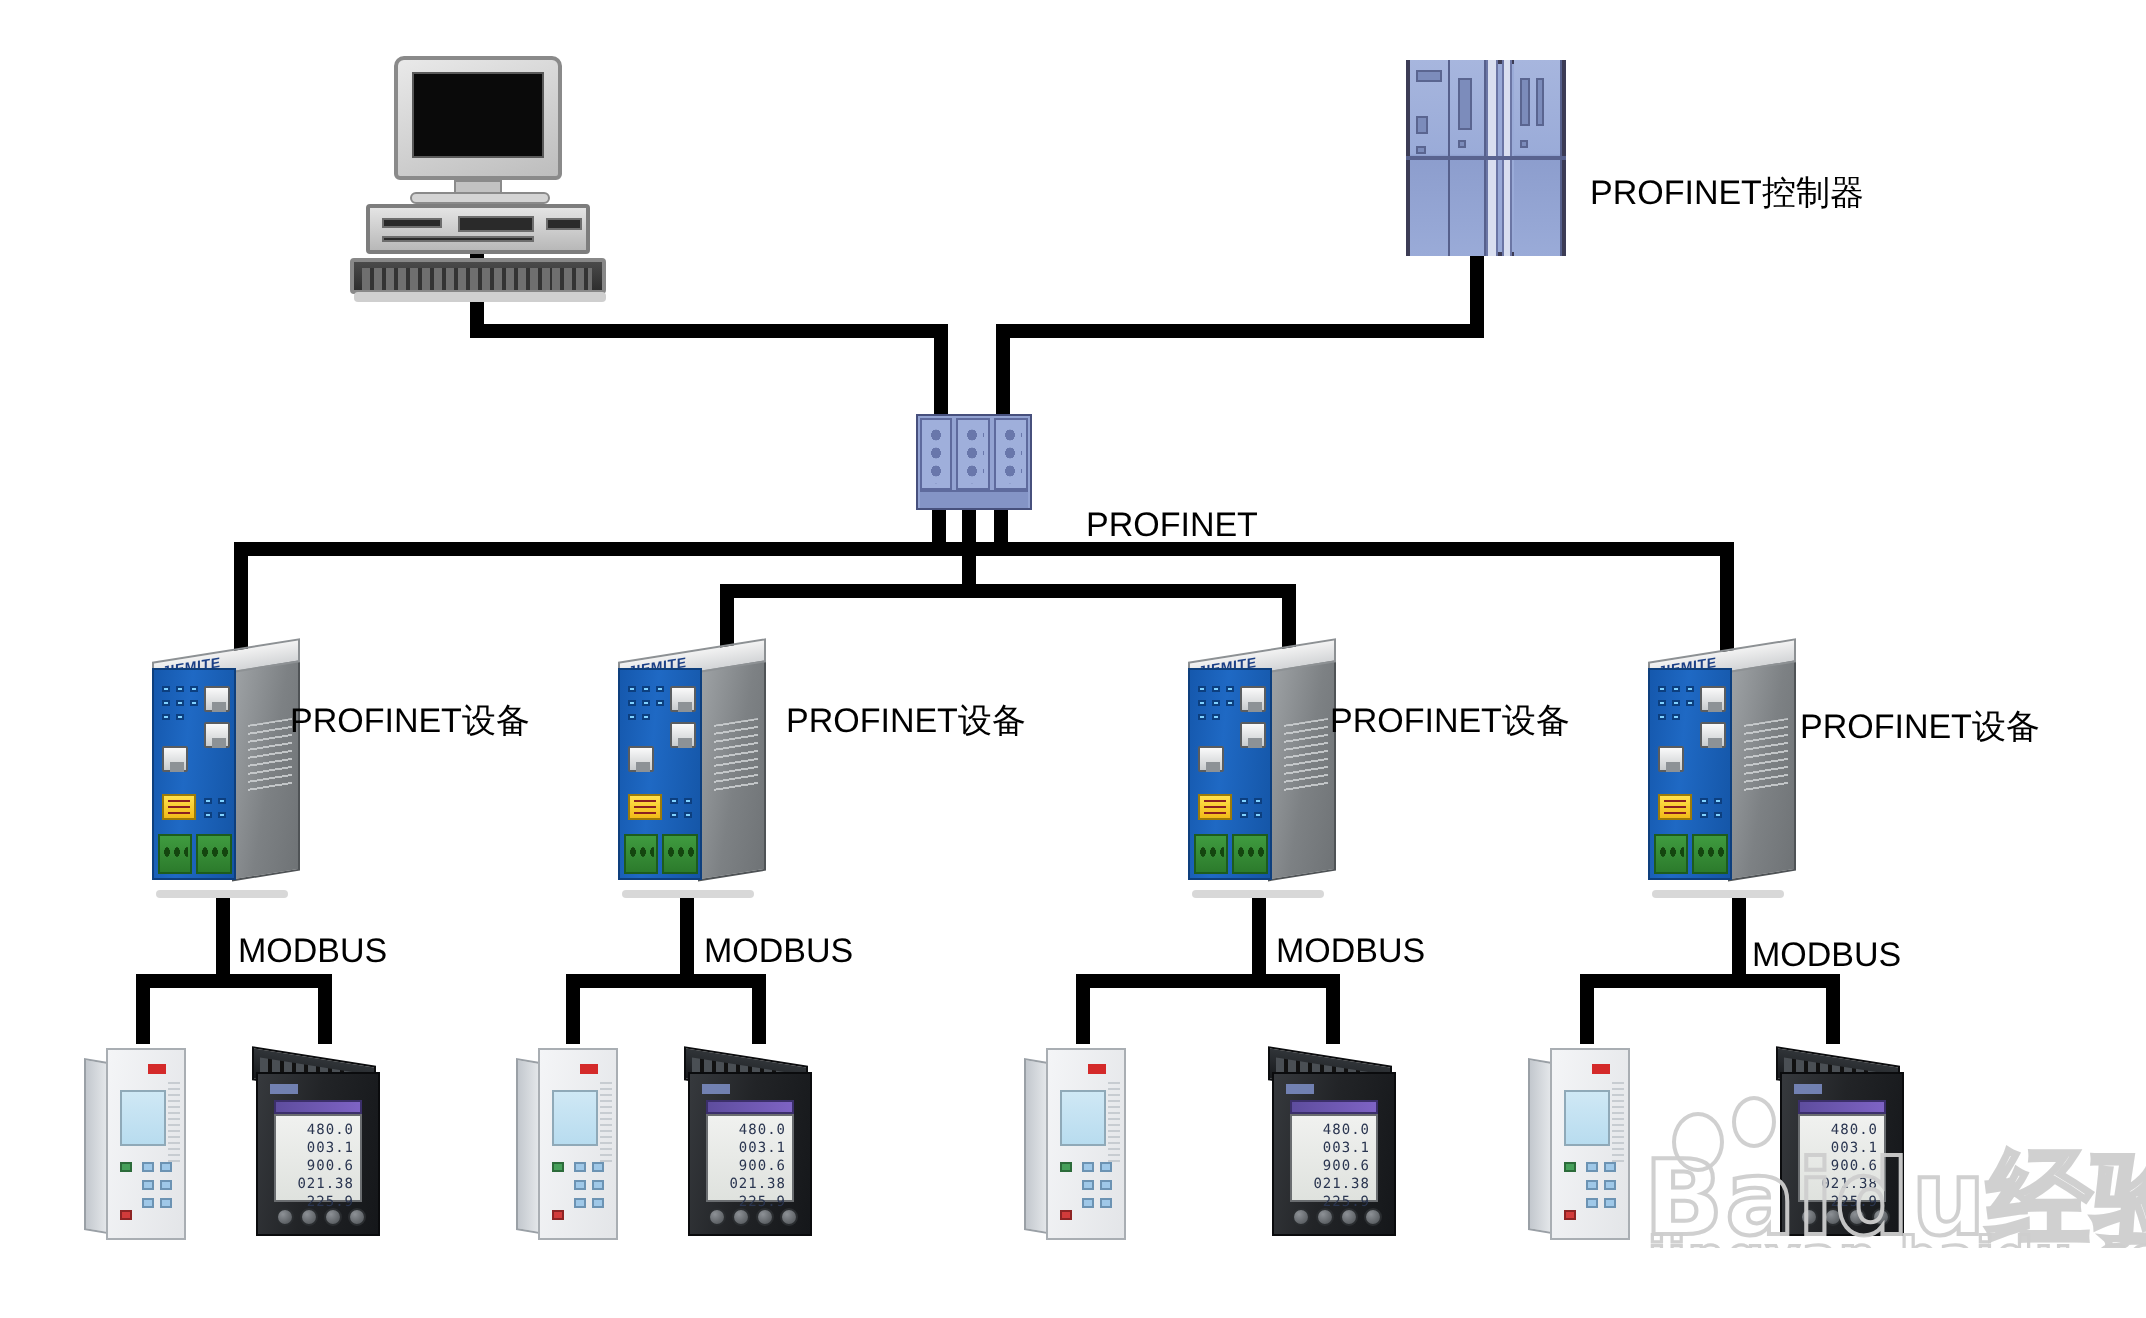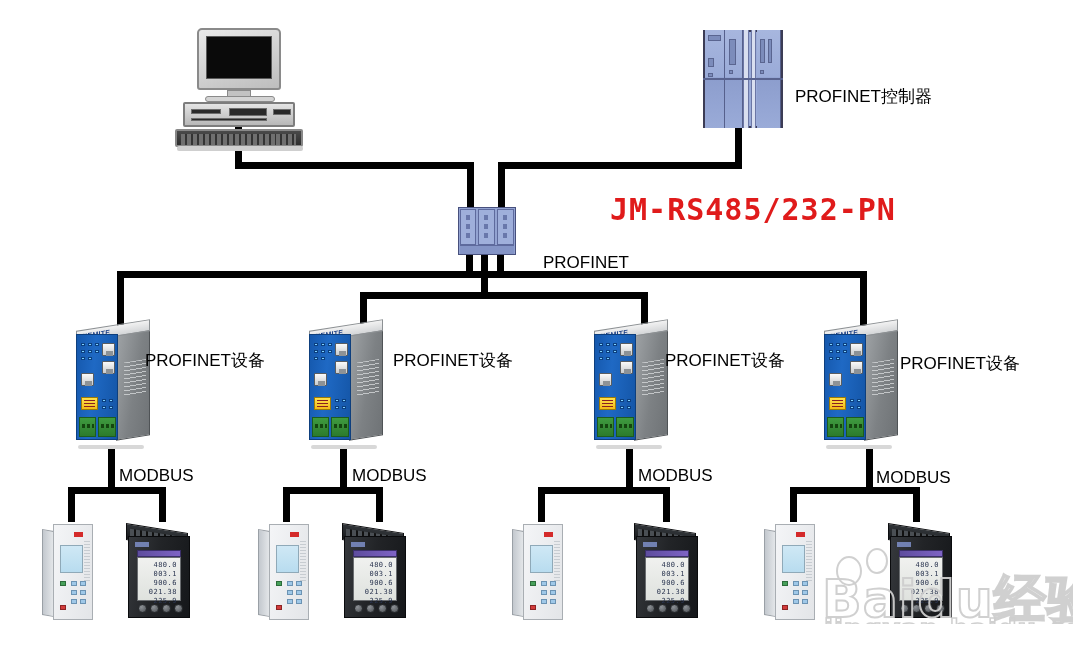--- a/index.html
+++ b/index.html
@@ -432,21 +432,20 @@
     <div class="sw-col" style="left:20px;width:17px;">
       <div class="sw-holes"></div>
     </div>
     <div class="sw-col" style="left:39px;width:17px;">
       <div class="sw-holes"></div>
     </div>
     <div class="sw-foot"></div>
   </div>
   <div class="lbl" style="left:543px;top:254px;">PROFINET</div>
 
-  <div class="lbl-title" style="left:610px;top:192px;">JM-RS485/232-PN</div>
 
   <div class="gw" style="left:72px;top:322px;width:82px;height:124px;">
     <div class="gw-side">
         <div class="gw-side-lbl"></div>
       </div>
     <div class="gw-top">JIEMITE</div>
     <div class="gw-face">
       <div class="gw-led" style="left:4px;top:8px;"></div>
       <div class="gw-led" style="left:11px;top:8px;"></div>
       <div class="gw-led" style="left:18px;top:8px;"></div>

